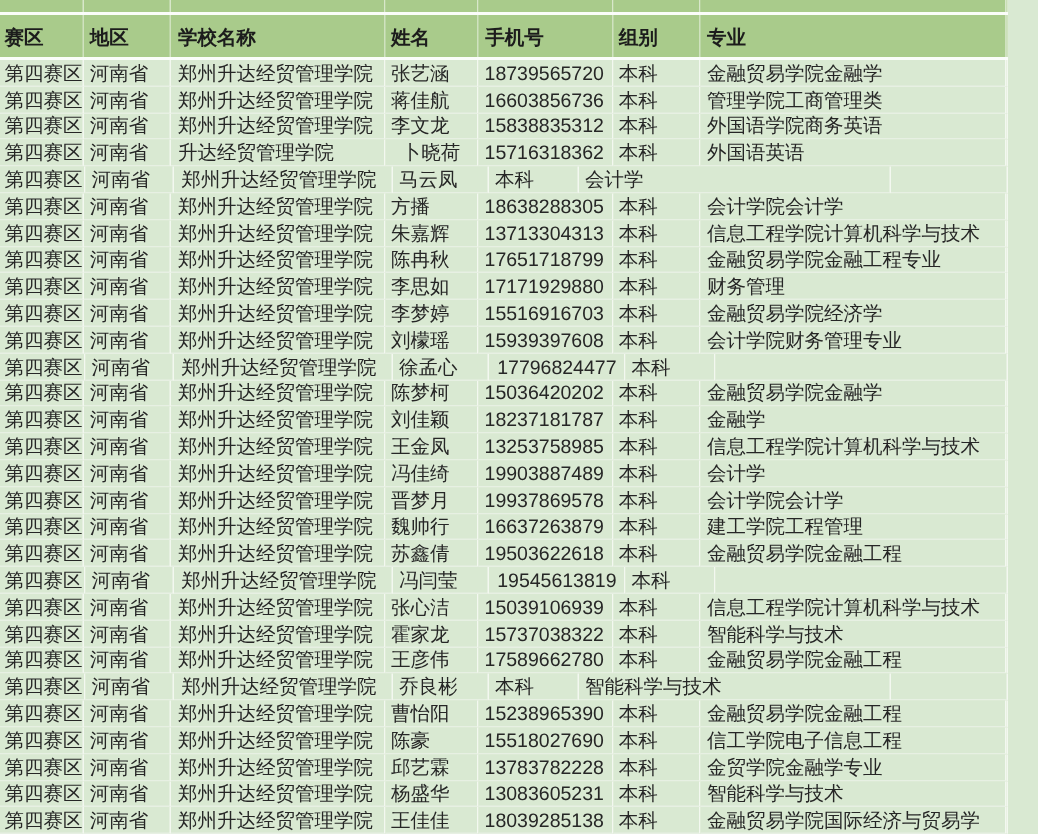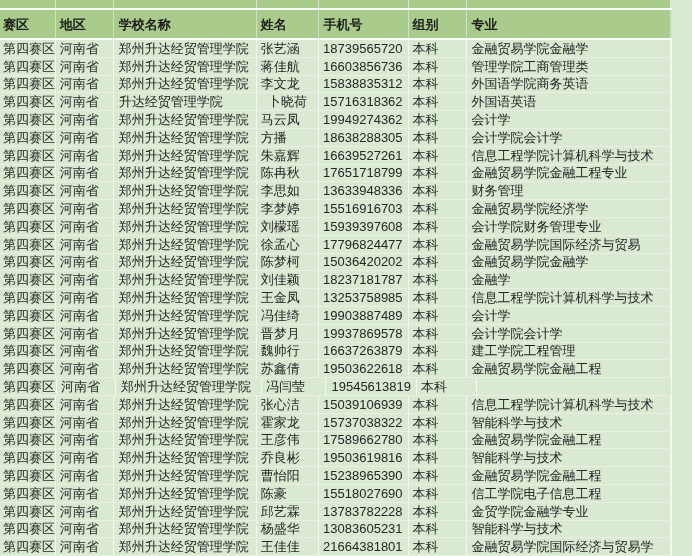--- a/index.html
+++ b/index.html
@@ -132,61 +132,60 @@
         <div class="cell c4">15716318362</div>
         <div class="cell c5">本科</div>
         <div class="cell c6">外国语英语</div>
         <div class="cell c7"></div>
       </div>
       <div class="rowline">
         <div class="cell c0">第四赛区</div>
         <div class="cell c1">河南省</div>
         <div class="cell c2">郑州升达经贸管理学院</div>
         <div class="cell c3">马云凤</div>
-        <div class="cell c4">19949274362</div>
         <div class="cell c5">本科</div>
         <div class="cell c6">会计学</div>
         <div class="cell c7"></div>
       </div>
       <div class="rowline">
         <div class="cell c0">第四赛区</div>
         <div class="cell c1">河南省</div>
         <div class="cell c2">郑州升达经贸管理学院</div>
         <div class="cell c3">方播</div>
         <div class="cell c4">18638288305</div>
         <div class="cell c5">本科</div>
         <div class="cell c6">会计学院会计学</div>
         <div class="cell c7"></div>
       </div>
       <div class="rowline">
         <div class="cell c0">第四赛区</div>
         <div class="cell c1">河南省</div>
         <div class="cell c2">郑州升达经贸管理学院</div>
         <div class="cell c3">朱嘉辉</div>
-        <div class="cell c4">16639527261</div>
+        <div class="cell c4">13713304313</div>
         <div class="cell c5">本科</div>
         <div class="cell c6">信息工程学院计算机科学与技术</div>
         <div class="cell c7"></div>
       </div>
       <div class="rowline">
         <div class="cell c0">第四赛区</div>
         <div class="cell c1">河南省</div>
         <div class="cell c2">郑州升达经贸管理学院</div>
         <div class="cell c3">陈冉秋</div>
         <div class="cell c4">17651718799</div>
         <div class="cell c5">本科</div>
         <div class="cell c6">金融贸易学院金融工程专业</div>
         <div class="cell c7"></div>
       </div>
       <div class="rowline">
         <div class="cell c0">第四赛区</div>
         <div class="cell c1">河南省</div>
         <div class="cell c2">郑州升达经贸管理学院</div>
         <div class="cell c3">李思如</div>
-        <div class="cell c4">13633948336</div>
+        <div class="cell c4">17171929880</div>
         <div class="cell c5">本科</div>
         <div class="cell c6">财务管理</div>
         <div class="cell c7"></div>
       </div>
       <div class="rowline">
         <div class="cell c0">第四赛区</div>
         <div class="cell c1">河南省</div>
         <div class="cell c2">郑州升达经贸管理学院</div>
         <div class="cell c3">李梦婷</div>
         <div class="cell c4">15516916703</div>
@@ -204,21 +203,20 @@
         <div class="cell c6">会计学院财务管理专业</div>
         <div class="cell c7"></div>
       </div>
       <div class="rowline">
         <div class="cell c0">第四赛区</div>
         <div class="cell c1">河南省</div>
         <div class="cell c2">郑州升达经贸管理学院</div>
         <div class="cell c3">徐孟心</div>
         <div class="cell c4">17796824477</div>
         <div class="cell c5">本科</div>
-        <div class="cell c6">金融贸易学院国际经济与贸易</div>
         <div class="cell c7"></div>
       </div>
       <div class="rowline">
         <div class="cell c0">第四赛区</div>
         <div class="cell c1">河南省</div>
         <div class="cell c2">郑州升达经贸管理学院</div>
         <div class="cell c3">陈梦柯</div>
         <div class="cell c4">15036420202</div>
         <div class="cell c5">本科</div>
         <div class="cell c6">金融贸易学院金融学</div>
@@ -321,21 +319,20 @@
         <div class="cell c4">17589662780</div>
         <div class="cell c5">本科</div>
         <div class="cell c6">金融贸易学院金融工程</div>
         <div class="cell c7"></div>
       </div>
       <div class="rowline">
         <div class="cell c0">第四赛区</div>
         <div class="cell c1">河南省</div>
         <div class="cell c2">郑州升达经贸管理学院</div>
         <div class="cell c3">乔良彬</div>
-        <div class="cell c4">19503619816</div>
         <div class="cell c5">本科</div>
         <div class="cell c6">智能科学与技术</div>
         <div class="cell c7"></div>
       </div>
       <div class="rowline">
         <div class="cell c0">第四赛区</div>
         <div class="cell c1">河南省</div>
         <div class="cell c2">郑州升达经贸管理学院</div>
         <div class="cell c3">曹怡阳</div>
         <div class="cell c4">15238965390</div>
@@ -371,19 +368,19 @@
         <div class="cell c4">13083605231</div>
         <div class="cell c5">本科</div>
         <div class="cell c6">智能科学与技术</div>
         <div class="cell c7"></div>
       </div>
       <div class="rowline">
         <div class="cell c0">第四赛区</div>
         <div class="cell c1">河南省</div>
         <div class="cell c2">郑州升达经贸管理学院</div>
         <div class="cell c3">王佳佳</div>
-        <div class="cell c4">21664381801</div>
+        <div class="cell c4">18039285138</div>
         <div class="cell c5">本科</div>
         <div class="cell c6">金融贸易学院国际经济与贸易学</div>
         <div class="cell c7"></div>
       </div>
     </div>
 </div>
 
 </body></html>

